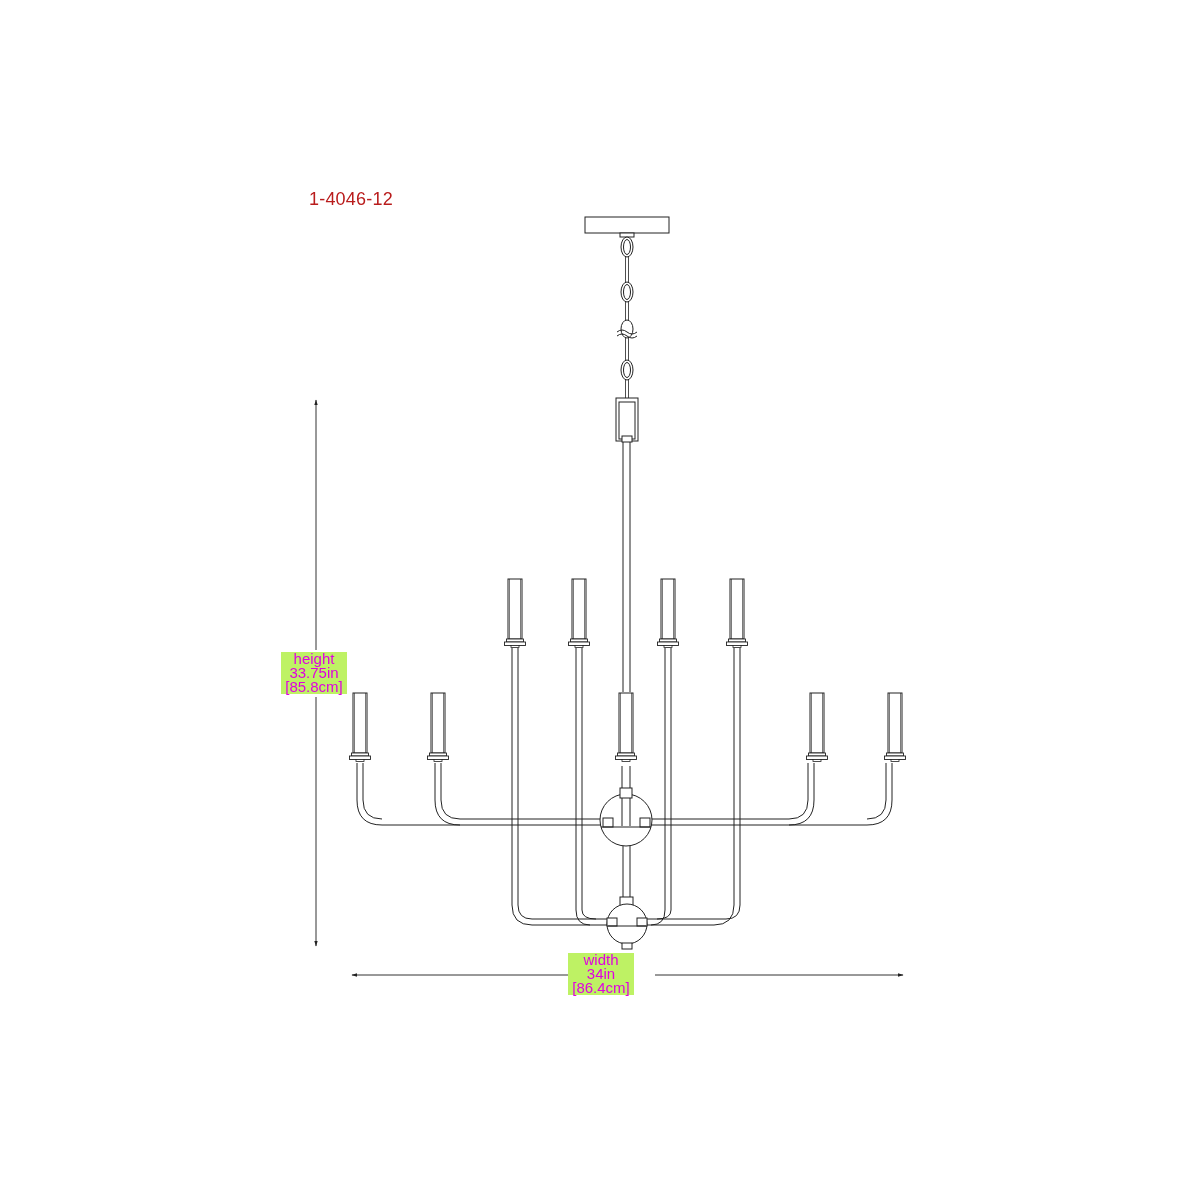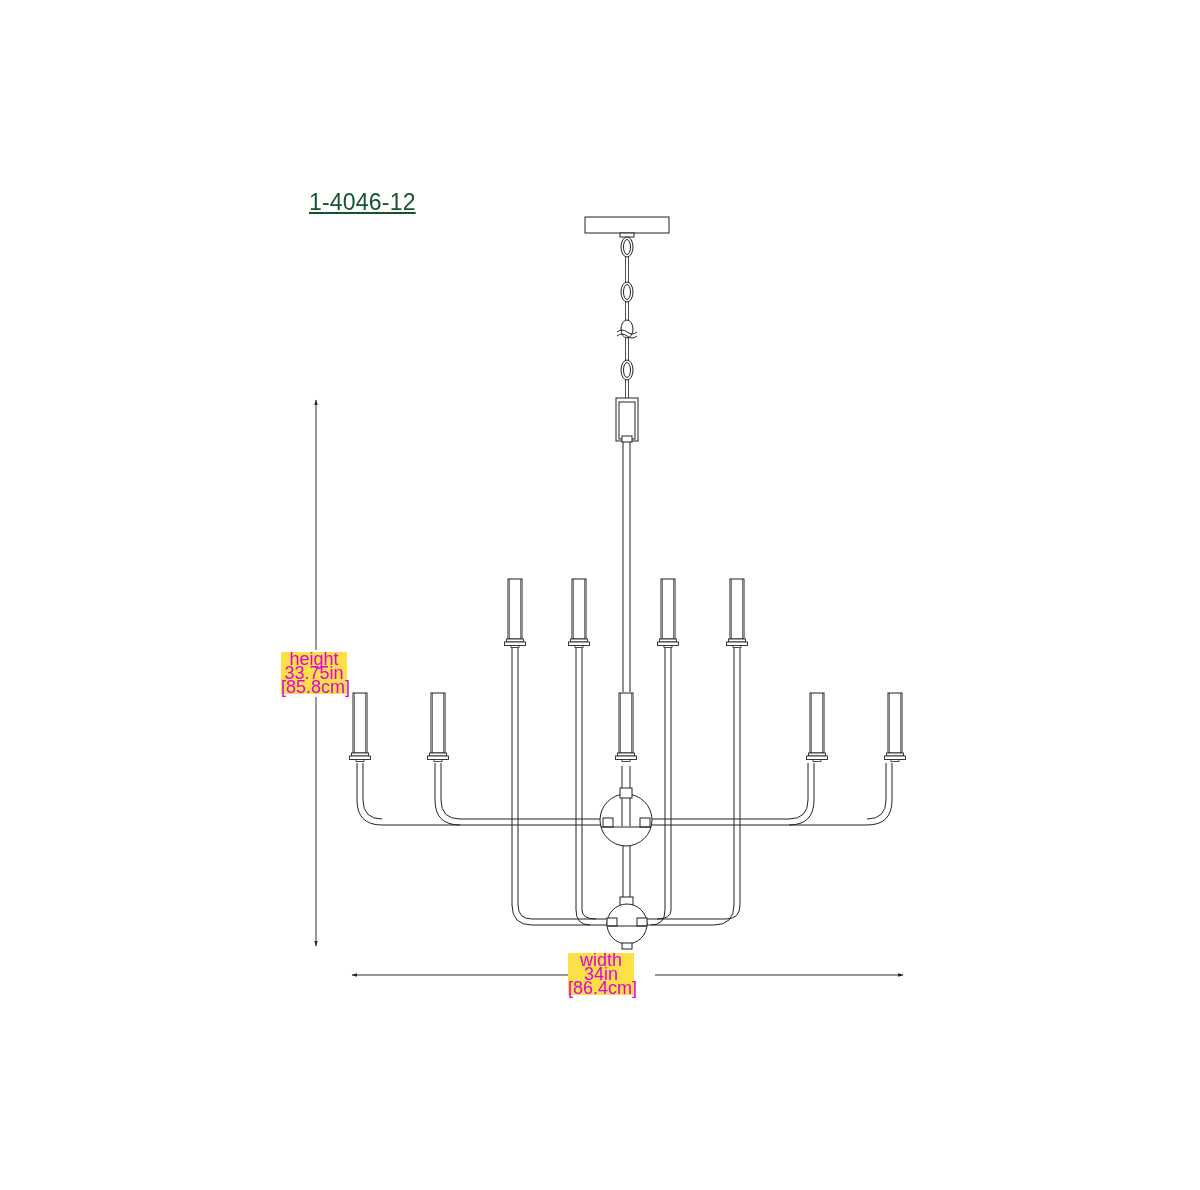--- a/index.html
+++ b/index.html
@@ -1,18 +1,18 @@
 <!DOCTYPE html>
 <html><head>
 <meta charset="utf-8">
 <style>
   html, body { margin: 0; padding: 0; background: #ffffff; }
   body { width: 1200px; height: 1190px; position: relative; overflow: hidden; font-family: "Liberation Sans", sans-serif; }
-  .model-number { position: absolute; left: 309px; top: 189px; font-size: 23px; color: #14532d; letter-spacing: 0.2px; text-decoration: underline; }
-  .dim-label { position: absolute; color: #e000e0; font-size: 18px; line-height: 14px; text-align: center; background: #fde047; }
+  .model-number { position: absolute; left: 309px; top: 189px; font-size: 18px; color: #b91c1c; letter-spacing: 0.2px; }
+  .dim-label { position: absolute; color: #e000e0; font-size: 15px; line-height: 14px; text-align: center; background: #bef264; }
   .dim-label span { display: block; }
   #height-label { left: 281px; top: 652px; width: 66px; }
   #width-label { left: 568px; top: 953px; width: 66px; }
   svg.drawing { position: absolute; left: 0; top: 0; }
 </style>
 </head>
 <body>
 
 <div class="model-number">1-4046-12</div>
 

